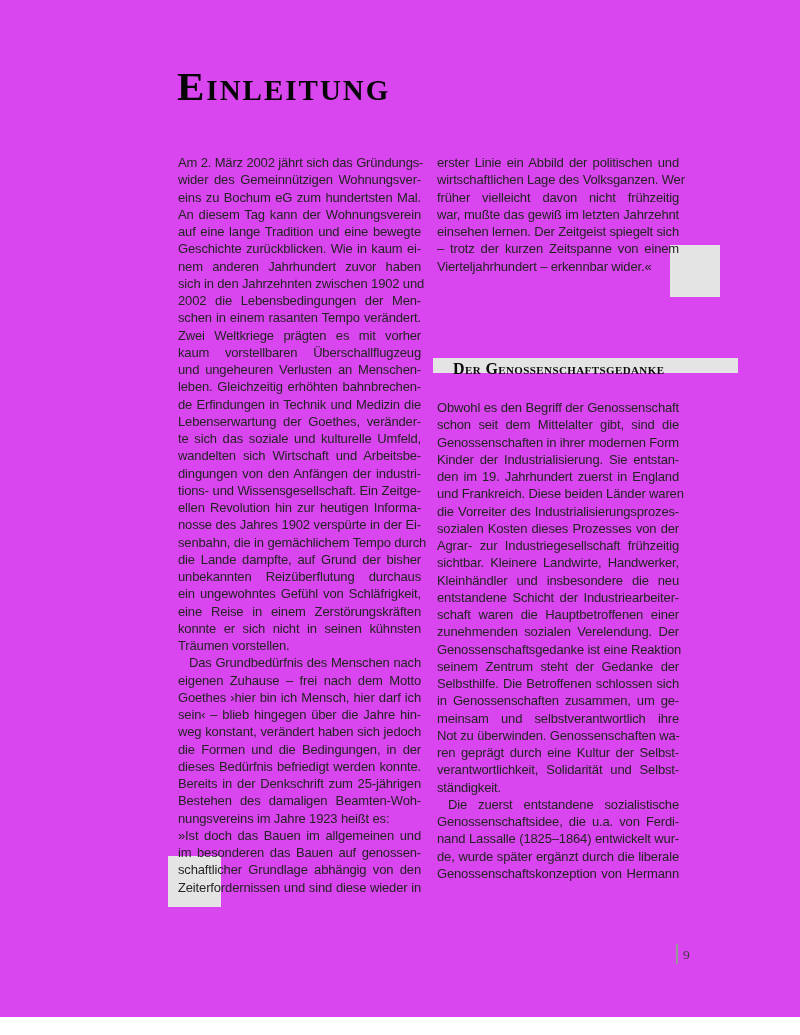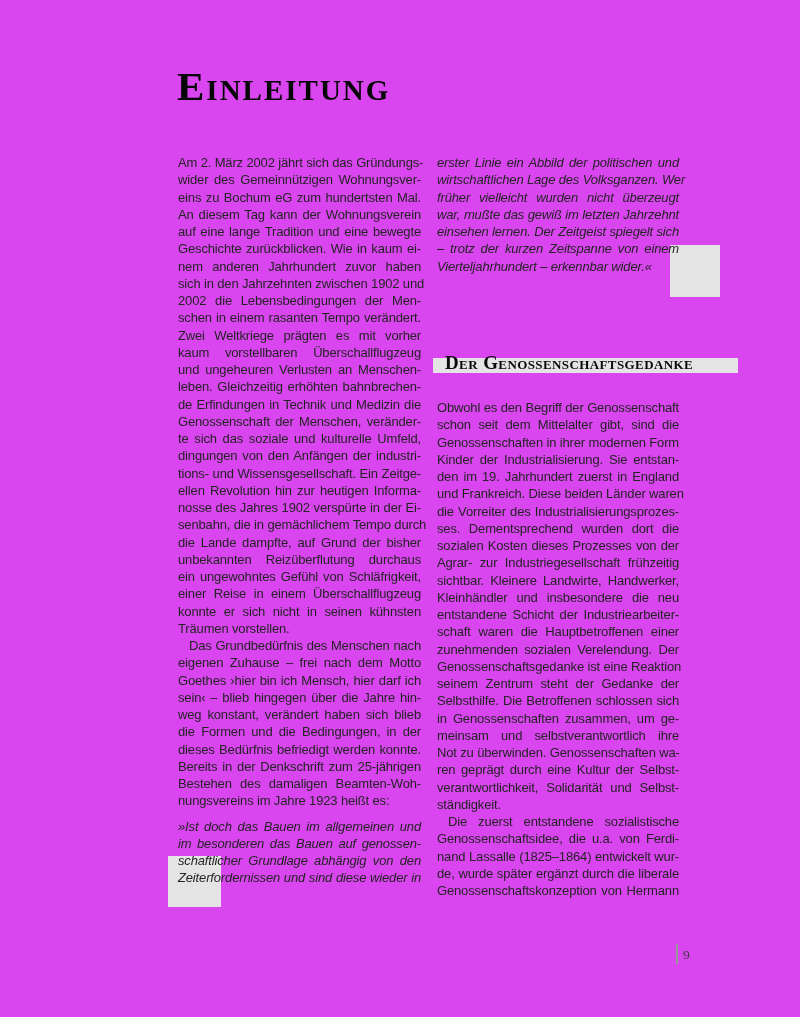--- a/index.html
+++ b/index.html
@@ -20,27 +20,27 @@
     font-size:13px; line-height:17.25px; color:#242424;
   }
   .col-left  { left:178px; width:243px; }
   .col-right { left:437px; width:242px; }
   .line {
     height:17.25px; white-space:nowrap; overflow:visible;
     text-align:justify; text-align-last:justify; letter-spacing:-0.15px;
   }
   .para-end .line:last-child { text-align-last:left; }
   .indent-first .line:first-child { text-indent:11px; }
-  .quote .line { font-style:italic; }
-  .quote-left { margin-top:8px; position:relative; z-index:1; }
+  .quote .line { }
+  .quote-left { margin-top:0; position:relative; z-index:1; }
   
   .section-heading {
-    position:absolute; left:0; top:191px; margin:8px; z-index:2;
+    position:absolute; left:0; top:191px; margin:16px; z-index:2;
     font-family:"Liberation Serif", serif; font-variant:small-caps;
-    font-weight:700; font-size:19px; line-height:1; letter-spacing:0.4px;
+    font-weight:700; font-size:16px; line-height:1; letter-spacing:0.4px;
     color:#0a0a0a; white-space:nowrap;
   }
   .right-body { position:absolute; left:0; top:245px; width:242px; }
   .right-quote { position:absolute; left:0; top:0; width:242px; }
   
   .hl { position:absolute; z-index:0; background:#e4e4e4; }
   .hl-left-quote  { left:168px; top:856px; width:53px; height:51px; }
   .hl-right-quote { left:670px; top:245px; width:50px; height:52px; }
   .hl-heading     { left:433px; top:358px; width:305px; height:15px; }
   
@@ -71,75 +71,75 @@
         <div class="line">Geschichte zurückblicken. Wie in kaum ei-</div>
         <div class="line">nem anderen Jahrhundert zuvor haben</div>
         <div class="line">sich in den Jahrzehnten zwischen 1902 und</div>
         <div class="line">2002 die Lebensbedingungen der Men-</div>
         <div class="line">schen in einem rasanten Tempo verändert.</div>
         <div class="line">Zwei Weltkriege prägten es mit vorher</div>
         <div class="line">kaum vorstellbaren Überschallflugzeug</div>
         <div class="line">und ungeheuren Verlusten an Menschen-</div>
         <div class="line">leben. Gleichzeitig erhöhten bahnbrechen-</div>
         <div class="line">de Erfindungen in Technik und Medizin die</div>
-        <div class="line">Genossenschaft der Menschen, veränder-</div>
+        <div class="line">Lebenserwartung der Goethes, veränder-</div>
         <div class="line">te sich das soziale und kulturelle Umfeld,</div>
+        <div class="line">wandelten sich Wirtschaft und Arbeitsbe-</div>
         <div class="line">dingungen von den Anfängen der industri-</div>
         <div class="line">tions- und Wissensgesellschaft. Ein Zeitge-</div>
         <div class="line">ellen Revolution hin zur heutigen Informa-</div>
         <div class="line">nosse des Jahres 1902 verspürte in der Ei-</div>
         <div class="line">senbahn, die in gemächlichem Tempo durch</div>
         <div class="line">die Lande dampfte, auf Grund der bisher</div>
         <div class="line">unbekannten Reizüberflutung durchaus</div>
         <div class="line">ein ungewohntes Gefühl von Schläfrigkeit,</div>
-        <div class="line">einer Reise in einem Überschallflugzeug</div>
+        <div class="line">eine Reise in einem Zerstörungskräften</div>
         <div class="line">konnte er sich nicht in seinen kühnsten</div>
         <div class="line">Träumen vorstellen.</div>
       </div>
     <div class="para para-end indent-first">
         <div class="line">Das Grundbedürfnis des Menschen nach</div>
         <div class="line">eigenen Zuhause – frei nach dem Motto</div>
         <div class="line">Goethes ›hier bin ich Mensch, hier darf ich</div>
         <div class="line">sein‹ – blieb hingegen über die Jahre hin-</div>
-        <div class="line">weg konstant, verändert haben sich blieb</div>
+        <div class="line">weg konstant, verändert haben sich jedoch</div>
         <div class="line">die Formen und die Bedingungen, in der</div>
         <div class="line">dieses Bedürfnis befriedigt werden konnte.</div>
         <div class="line">Bereits in der Denkschrift zum 25-jährigen</div>
         <div class="line">Bestehen des damaligen Beamten-Woh-</div>
         <div class="line">nungsvereins im Jahre 1923 heißt es:</div>
       </div>
     <div class="para quote quote-left">
         <div class="line">»Ist doch das Bauen im allgemeinen und</div>
         <div class="line">im besonderen das Bauen auf genossen-</div>
         <div class="line">schaftlicher Grundlage abhängig von den</div>
         <div class="line">Zeiterfordernissen und sind diese wieder in</div>
       </div>
   </div>
 
   <div class="col col-right" style="color: rgb(36, 36, 36);">
     <div class="para quote para-end right-quote">
         <div class="line">erster Linie ein Abbild der politischen und</div>
         <div class="line">wirtschaftlichen Lage des Volksganzen. Wer</div>
-        <div class="line">früher vielleicht wurden nicht überzeugt</div>
+        <div class="line">früher vielleicht davon nicht frühzeitig</div>
         <div class="line">war, mußte das gewiß im letzten Jahrzehnt</div>
         <div class="line">einsehen lernen. Der Zeitgeist spiegelt sich</div>
         <div class="line">– trotz der kurzen Zeitspanne von einem</div>
         <div class="line">Vierteljahrhundert – erkennbar wider.«</div>
       </div>
     <h2 class="section-heading">Der Genossenschaftsgedanke</h2>
     <div class="right-body">
       <div class="para para-end">
           <div class="line">Obwohl es den Begriff der Genossenschaft</div>
           <div class="line">schon seit dem Mittelalter gibt, sind die</div>
           <div class="line">Genossenschaften in ihrer modernen Form</div>
           <div class="line">Kinder der Industrialisierung. Sie entstan-</div>
           <div class="line">den im 19. Jahrhundert zuerst in England</div>
           <div class="line">und Frankreich. Diese beiden Länder waren</div>
           <div class="line">die Vorreiter des Industrialisierungsprozes-</div>
-          <div class="line">ses. Dementsprechend wurden dort die</div>
           <div class="line">sozialen Kosten dieses Prozesses von der</div>
           <div class="line">Agrar- zur Industriegesellschaft frühzeitig</div>
           <div class="line">sichtbar. Kleinere Landwirte, Handwerker,</div>
           <div class="line">Kleinhändler und insbesondere die neu</div>
           <div class="line">entstandene Schicht der Industriearbeiter-</div>
           <div class="line">schaft waren die Hauptbetroffenen einer</div>
           <div class="line">zunehmenden sozialen Verelendung. Der</div>
           <div class="line">Genossenschaftsgedanke ist eine Reaktion</div>
           <div class="line">seinem Zentrum steht der Gedanke der</div>
           <div class="line">Selbsthilfe. Die Betroffenen schlossen sich</div>

